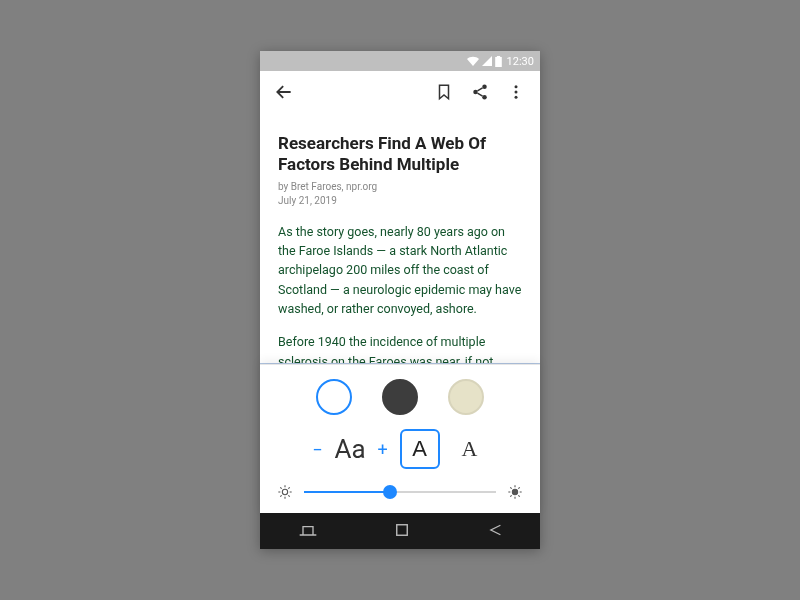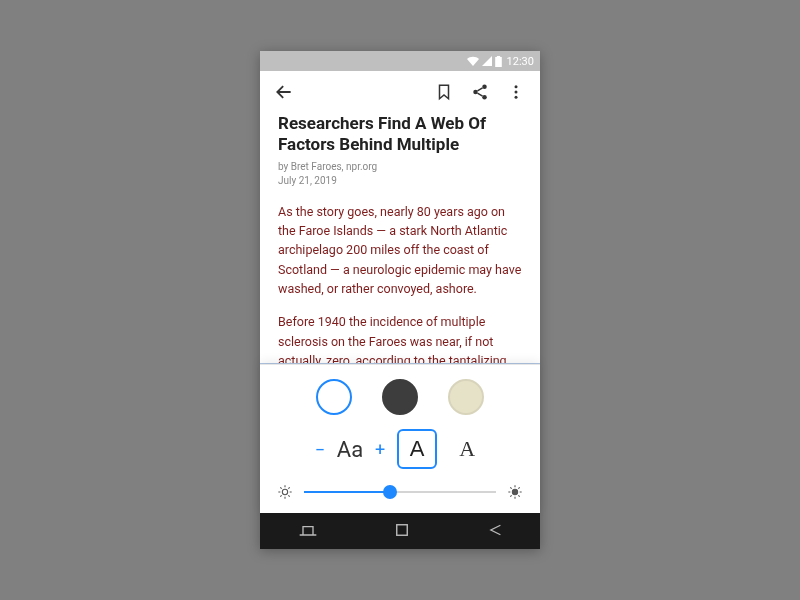--- a/index.html
+++ b/index.html
@@ -48,37 +48,38 @@
     display: flex;
     align-items: center;
     justify-content: center;
     cursor: pointer;
   }
   .content {
     flex: 1;
     padding: 0 18px 16px 18px;
     overflow: hidden;
     position: relative;
+    margin-top: 20px;
   }
   .article-title {
     font-size: 17px;
     font-weight: 700;
     line-height: 1.25;
     color: #222;
     margin-bottom: 4px;
   }
   .byline {
     font-size: 10px;
     color: #888;
     line-height: 1.4;
     margin-bottom: 14px;
   }
   .body-text {
     font-size: 12.5px;
-    color: #7f1d1d;
+    color: #14532d;
     line-height: 1.55;
   }
   .body-text p { margin-bottom: 14px; }
 
   .bottom-sheet {
     position: absolute;
     left: 0; right: 0; bottom: 36px;
     background: #fff;
     border-top: 1px solid #e6e6e6;
     box-shadow: 0 -3px 10px rgba(0,0,0,0.07), 0 -1px 0 #b0c4e0;
@@ -106,21 +107,21 @@
     gap: 10px;
     margin-bottom: 12px;
   }
   .font-size-group {
     display:flex; align-items:center; gap:8px;
   }
   .font-btn-minus, .font-btn-plus {
     font-size: 18px; color:#1e88ff; cursor:pointer; width:14px; text-align:center;
   }
   .font-sample {
-    font-size: 22px; color:#333;
+    font-size: 26px; color:#333;
     padding: 0 2px;
   }
   .font-style-btn {
     width: 40px; height: 40px;
     display:flex; align-items:center; justify-content:center;
     font-size: 22px;
     border-radius: 6px;
     cursor:pointer;
   }
   .font-style-btn.sans { border: 2px solid #1e88ff; color:#222; font-family: Arial, sans-serif; }

